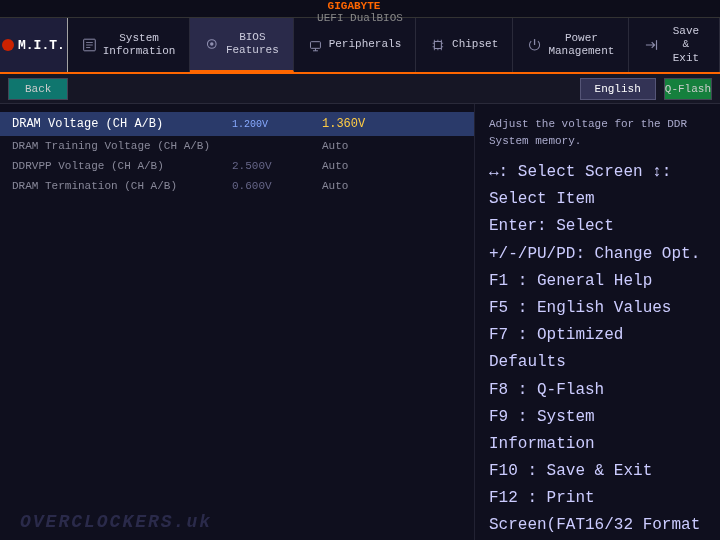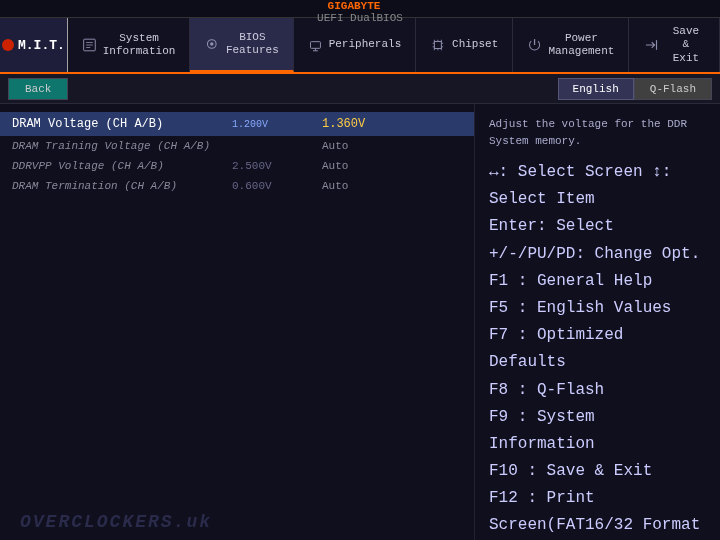--- a/index.html
+++ b/index.html
@@ -119,27 +119,28 @@
     #english-btn {
       background: #333355;
       border: 1px solid #555577;
       color: #ffffff;
       padding: 4px 14px;
       font-size: 11px;
       cursor: pointer;
       font-family: 'Courier New', monospace;
     }
     #qflash-btn {
-      background: #404040;
+      background: #15803d;
       border: 1px solid #444455;
       color: #cccccc;
-      padding: 4px 15px;
+      padding: 4px 0;
       font-size: 11px;
       cursor: pointer;
       font-family: 'Courier New', monospace;
+      margin-left: 8px;
     }
 
     
     #main {
       display: flex;
       height: calc(540px - 18px - 56px - 30px);
       background: #0f0f1e;
     }
 
     
@@ -159,21 +160,21 @@
     .table-row-highlight .col1 { width: 220px; color: #ffffff; font-size: 12px; }
     .table-row-highlight .col2 { width: 90px; color: #88aaff; font-size: 10px; }
     .table-row-highlight .col3 { color: #ffcc44; font-size: 12px; }
 
     .table-row {
       padding: 4px 12px;
       display: flex;
       align-items: center;
       cursor: pointer;
     }
-    .table-row .col1 { width: 220px; color: #888899; font-size: 11px; font-style: italic; }
+    .table-row .col1 { width: 220px; color: #888899; font-size: 11px; }
     .table-row .col2 { width: 90px; color: #666688; font-size: 11px; }
     .table-row .col3 { color: #888899; font-size: 11px; }
 
     
     #right-panel {
       flex: 1;
       padding: 12px 14px;
       display: flex;
       flex-direction: column;
     }

